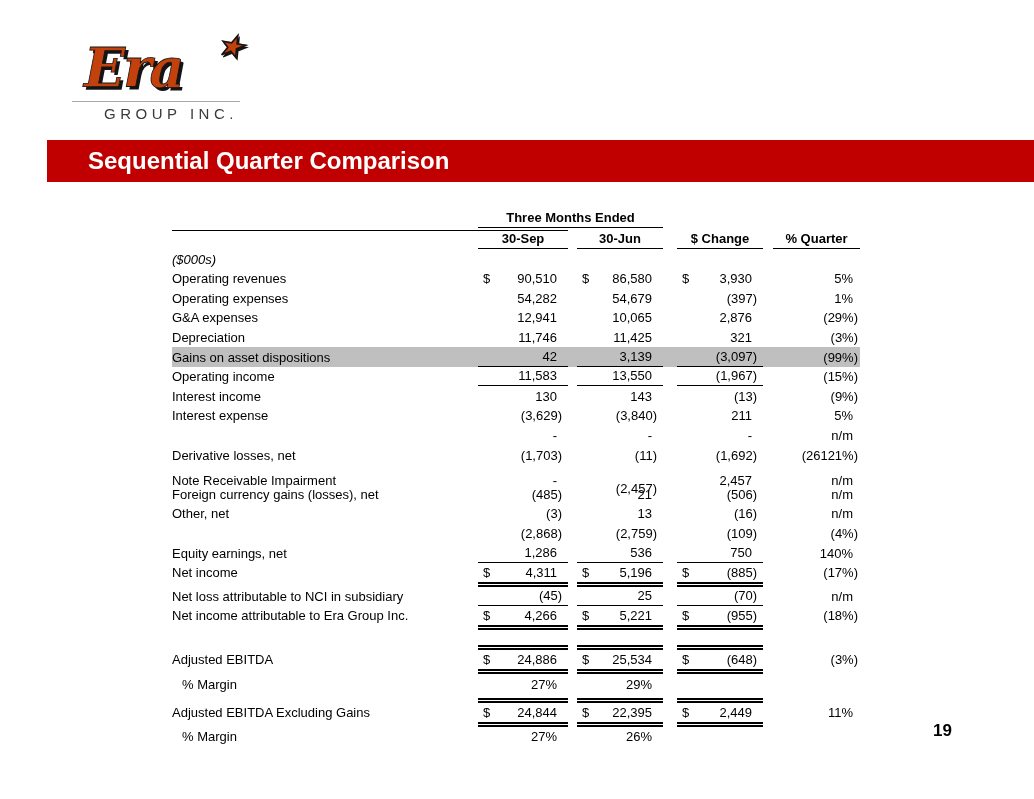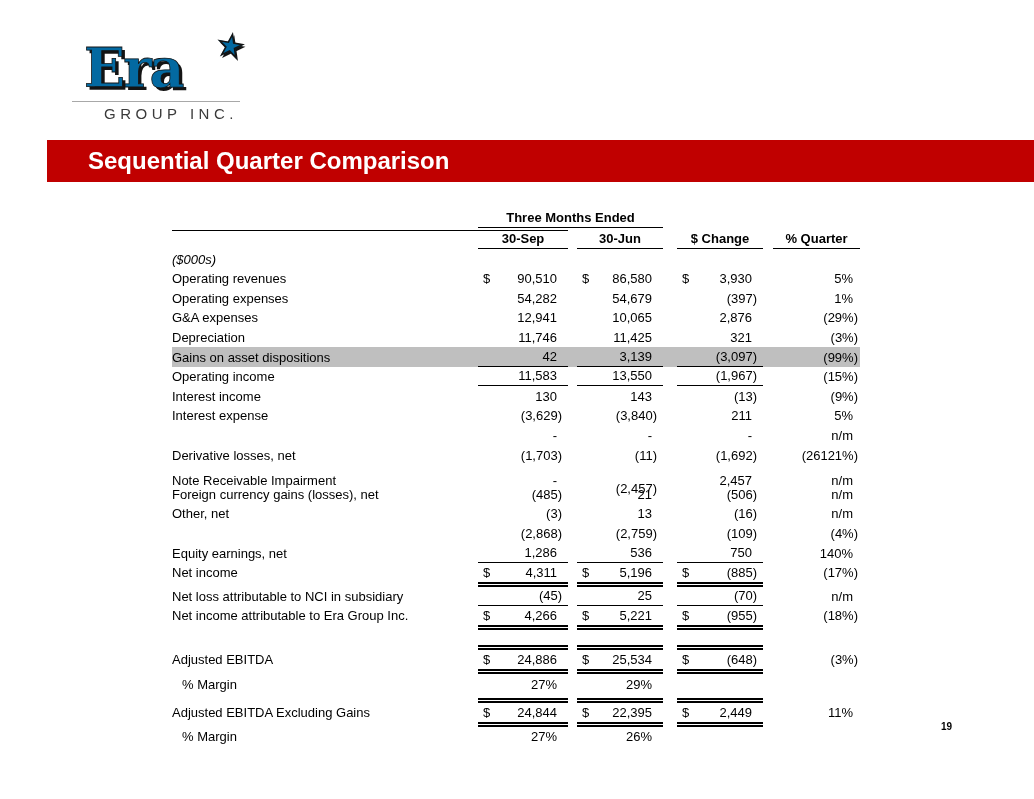--- a/index.html
+++ b/index.html
@@ -9,23 +9,23 @@
     font-family:"Liberation Sans", sans-serif;
     color:#000;
     position:relative;
     overflow:hidden;
   }
 
   
   .logo { position:absolute; left:72px; top:40px; width:168px; }
   .era {
     font-family:"DejaVu Serif", serif;
-    font-weight:bold;
+    font-style:italic; font-weight:bold;
     font-size:54px; line-height:1.05;
-    color:#0369a1;
+    color:#c2410c;
     -webkit-text-stroke:0.8px #141414;
     text-shadow:3px 3px 0 #141414;
     padding-left:12px;
     position:relative;
     letter-spacing:-2px;
   }
   .era .star {
     position:absolute; right:-4px; top:-10px;
     font-size:30px; letter-spacing:0;
     -webkit-text-stroke:0.6px #141414;
@@ -79,21 +79,21 @@
   .trow.r-bd { height:24px; }
   .trow.r-td { height:29px; }
   .trow.hl { background:#bfbfbf; }
 
   .bb-s { border-bottom:1.5px solid #000; }
   .bb-d { border-bottom:5px double #000; }
   .bt-d { border-top:5px double #000; }
   .r-bd .cell:not(.bb-d), .r-td .cell:not(.bb-d) { padding-bottom:7px; }
 
   
-  .page-num { position:absolute; top:721px; right:82px; font-weight:bold; font-size:10px; }
+  .page-num { position:absolute; top:721px; right:82px; font-weight:bold; font-size:17px; }
 </style>
 </head>
 <body>
 
 <div class="slide">
 
   <div class="logo">
     <div class="era"><span>Era</span><span class="star">★</span></div>
     <div class="logo-divider"></div>
     <div class="group-inc">GROUP INC.</div>

